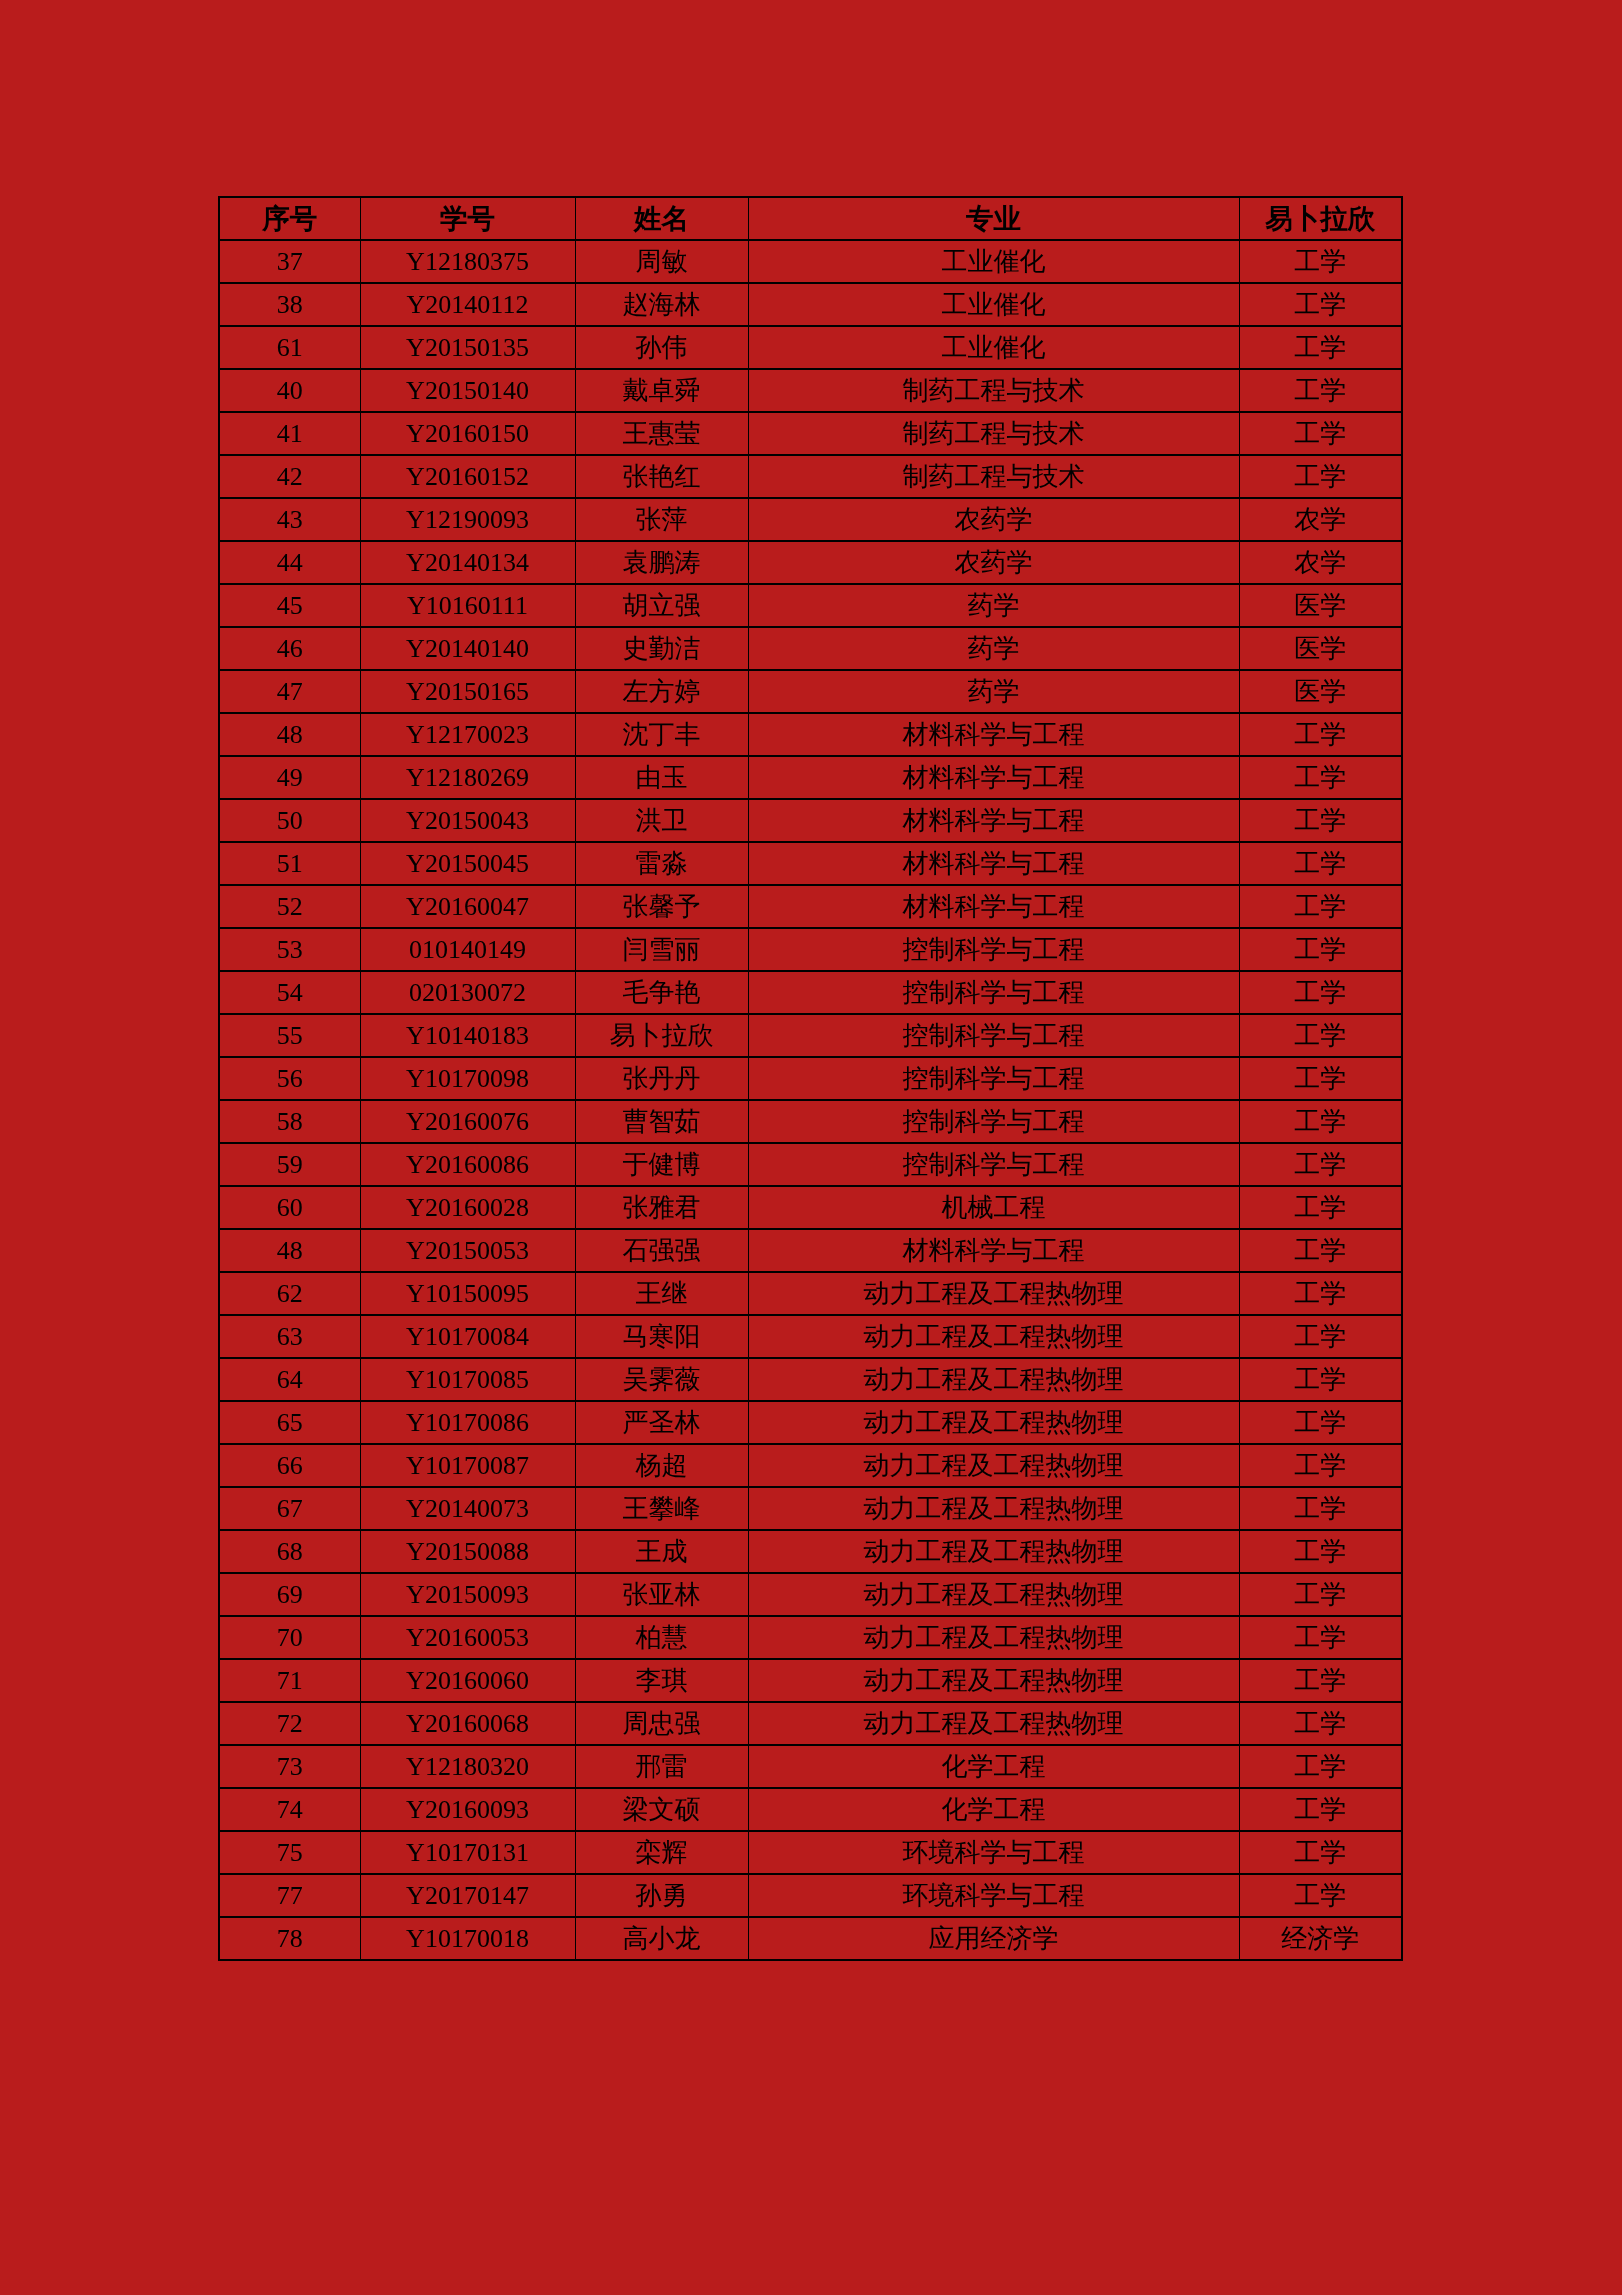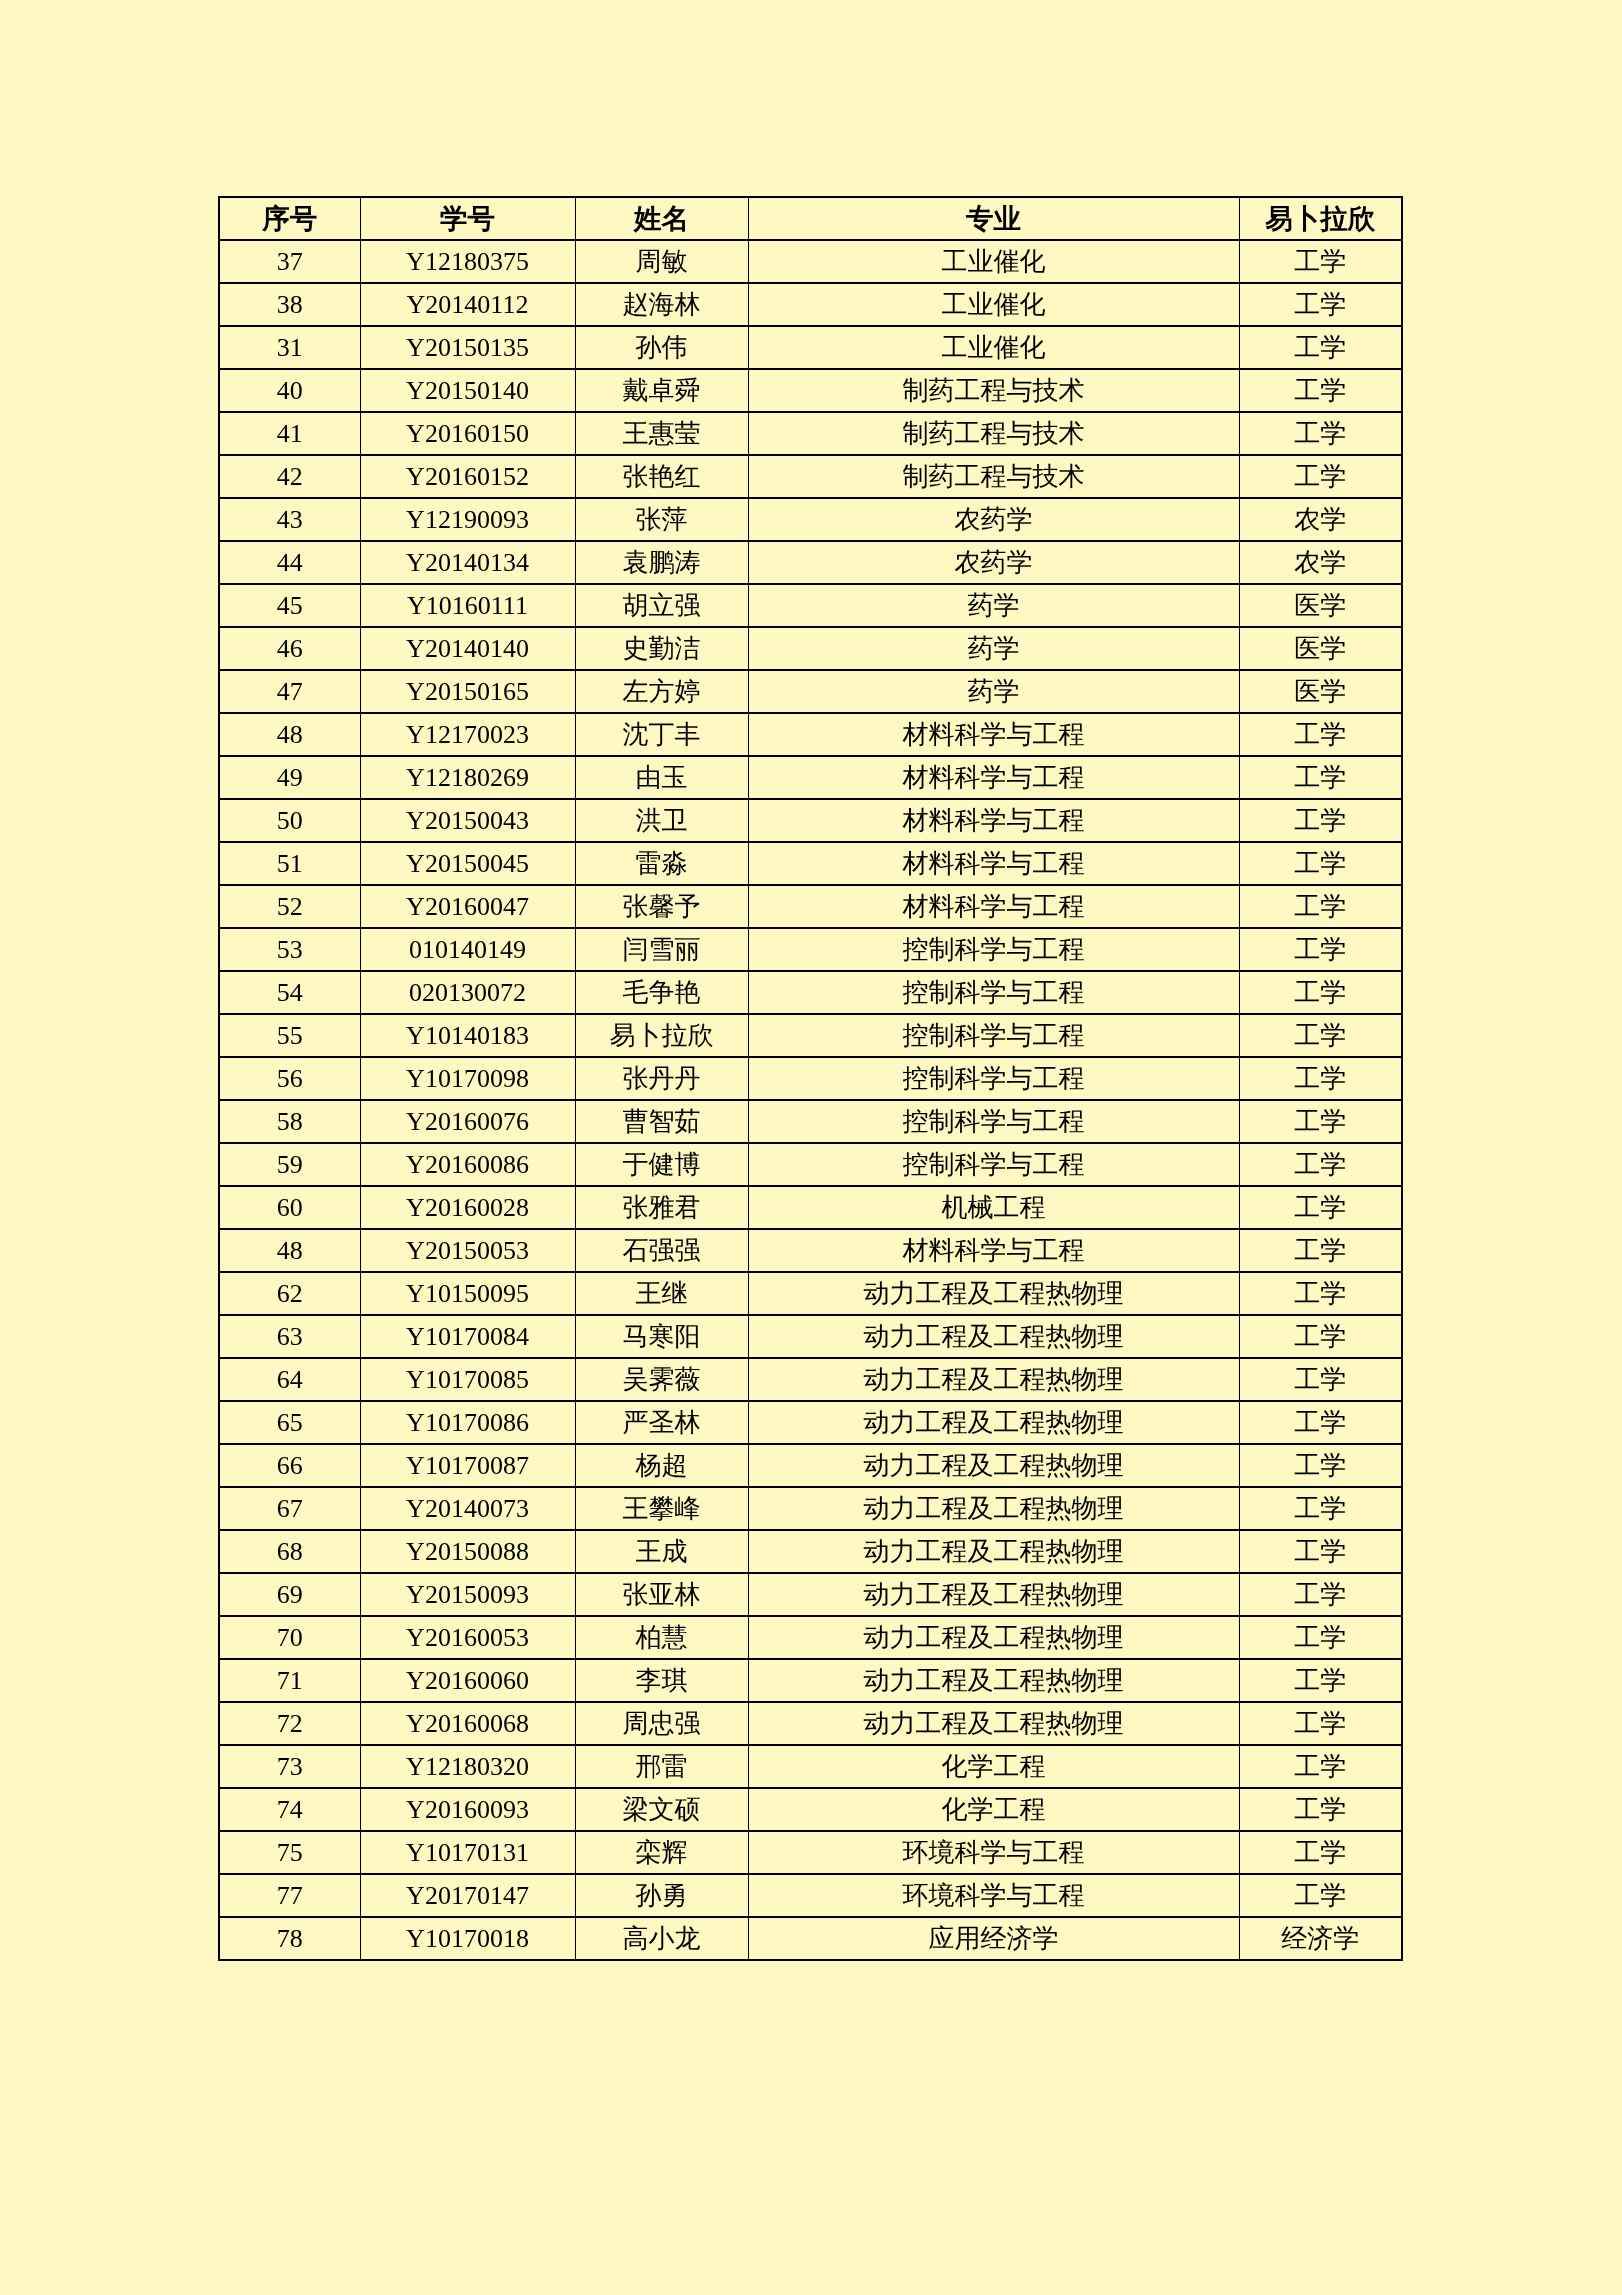--- a/index.html
+++ b/index.html
@@ -4,21 +4,21 @@
 <style>
   html, body {
     margin: 0;
     padding: 0;
     background: #ffffff;
   }
   .sheet {
     position: relative;
     width: 1623px;
     height: 2295px;
-    background: #fef9c3;
+    background: #b91c1c;
     color: #000000;
     font-family: "Liberation Serif", "DejaVu Serif", serif;
   }
   table.roster {
     position: absolute;
     left: 218px;
     top: 196px;
     width: 1182px;
     border-collapse: collapse;
     table-layout: fixed;
@@ -79,21 +79,21 @@
           <td>工学</td>
         </tr>
         <tr>
           <td>38</td>
           <td>Y20140112</td>
           <td>赵海林</td>
           <td>工业催化</td>
           <td>工学</td>
         </tr>
         <tr>
-          <td>31</td>
+          <td>61</td>
           <td>Y20150135</td>
           <td>孙伟</td>
           <td>工业催化</td>
           <td>工学</td>
         </tr>
         <tr>
           <td>40</td>
           <td>Y20150140</td>
           <td>戴卓舜</td>
           <td>制药工程与技术</td>

